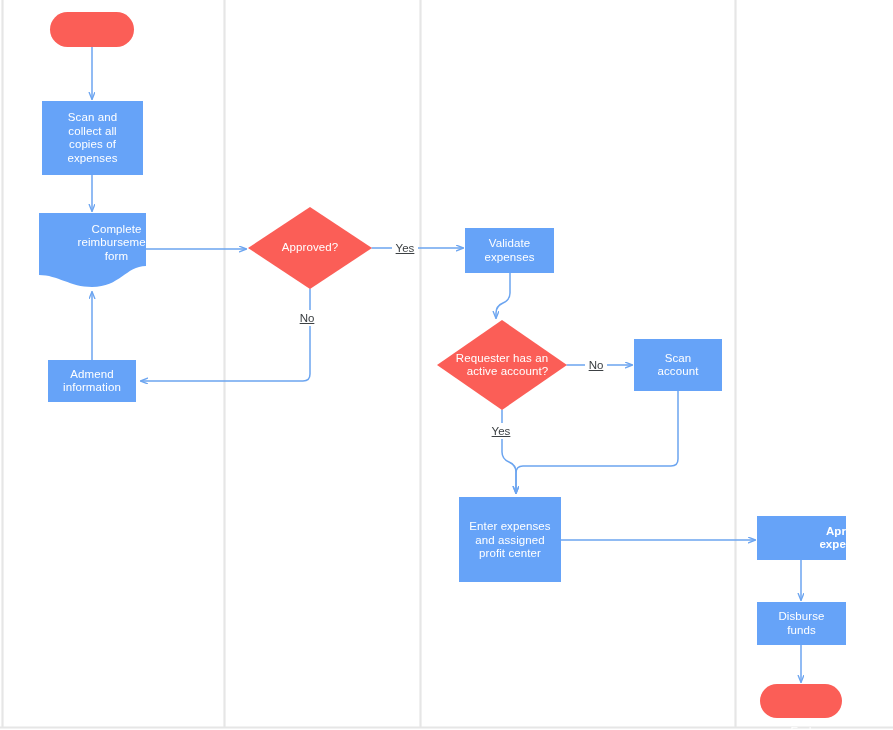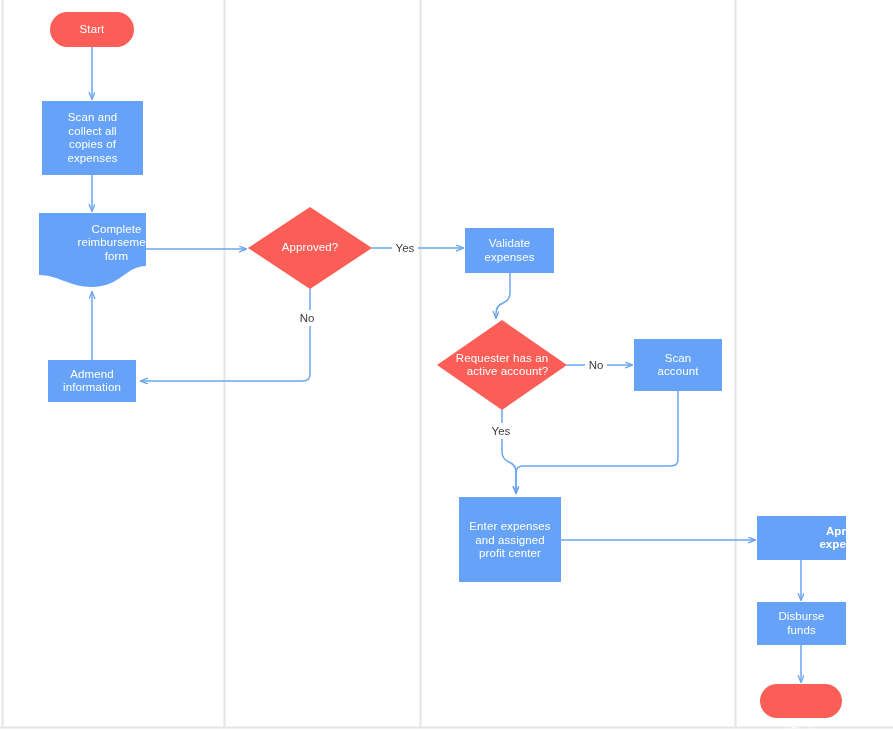--- a/index.html
+++ b/index.html
@@ -42,20 +42,21 @@
     position: absolute;
     display: flex;
     align-items: center;
     justify-content: center;
     color: #3c4043;
     font-family: "Liberation Sans", sans-serif;
     font-size: 11.5px;
     line-height: 13px;
     background: #ffffff;
     padding: 0 3px;
+    text-decoration: underline;
   }
   .hit {
     position: absolute;
     background: transparent;
   }
 </style>
 </head>
 <body>
 
 <div id="canvas">
@@ -127,21 +128,20 @@
       <rect x="459" y="497" width="102" height="85" fill="#66A3F8"></rect>
 
       <rect x="757" y="516" width="89" height="44" fill="#66A3F8"></rect>
 
       <rect x="757" y="602" width="89" height="43" fill="#66A3F8"></rect>
 
       <rect x="760" y="684" width="82" height="34" rx="17" ry="17" fill="#FB5E57"></rect>
     </g>
   </svg>
 
-  <div class="node-label" style="left:50px; top:12px; width:84px; height:35px;">Start</div>
 
   <div class="node-label" style="left:42px; top:101px; width:101px; height:74px;">Scan and
 collect all
 copies of
 expenses</div>
 
   <div class="node-label" style="left:39px; top:213px; width:107px; height:60px;padding-left:48px;">Complete
 reimbursement
 form</div>
 

